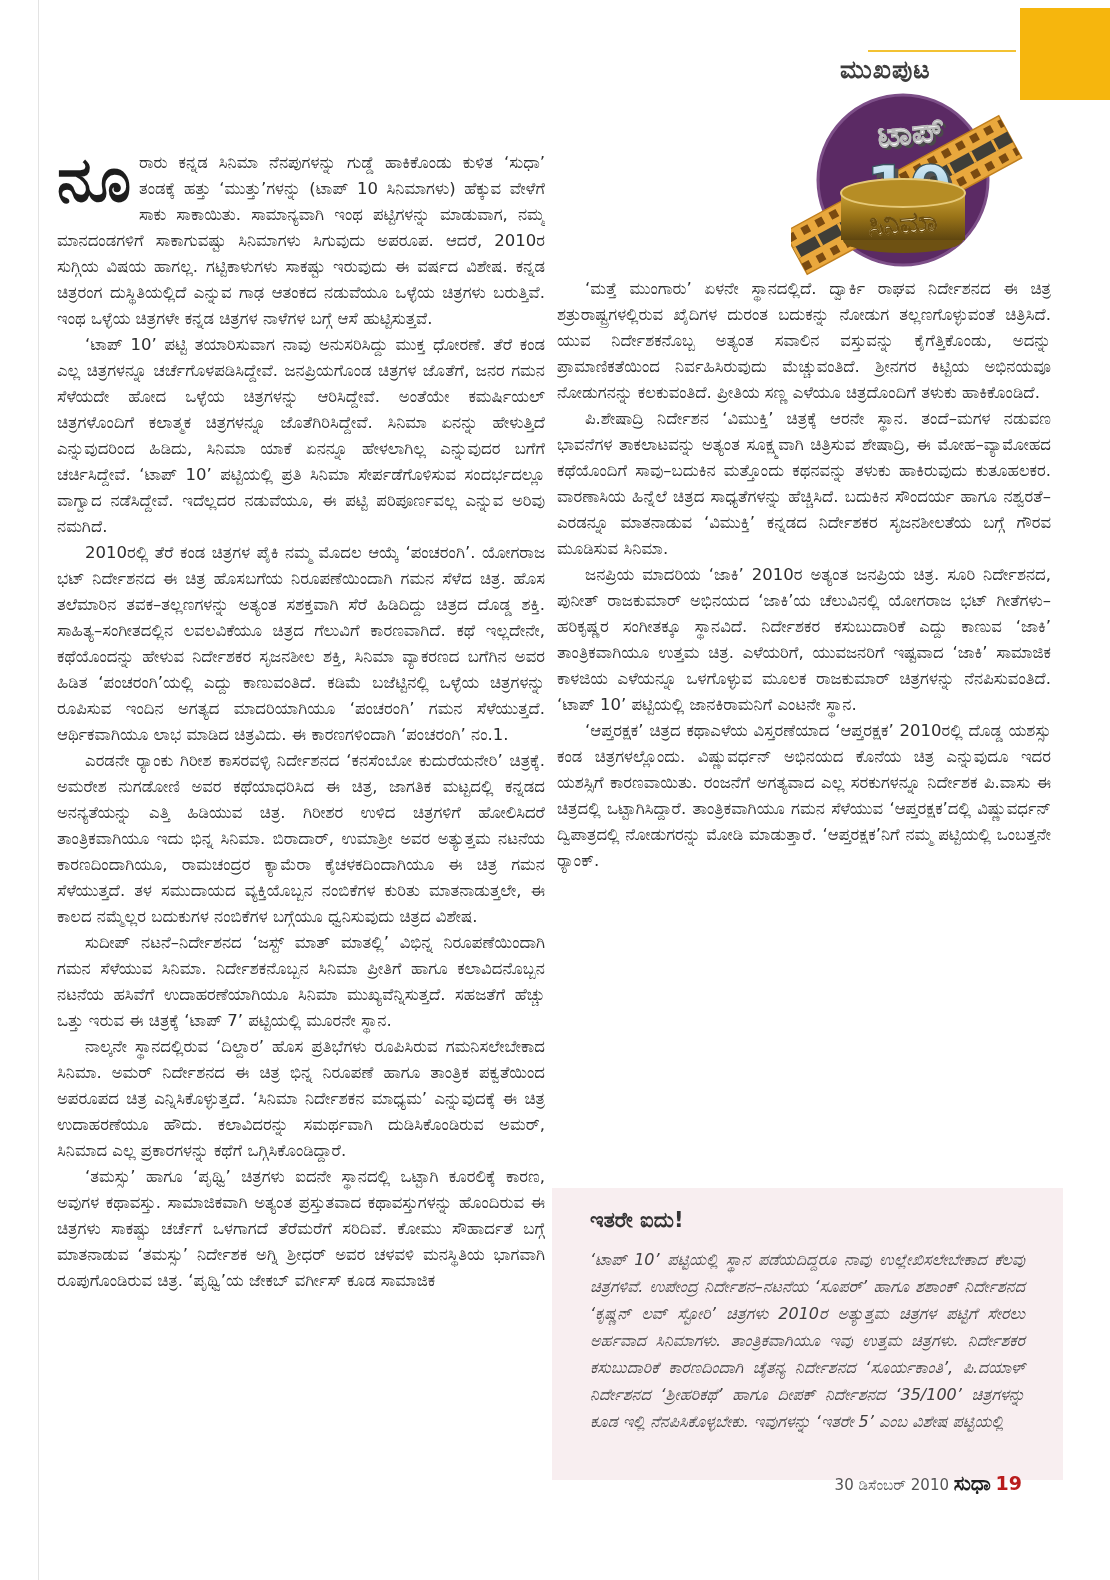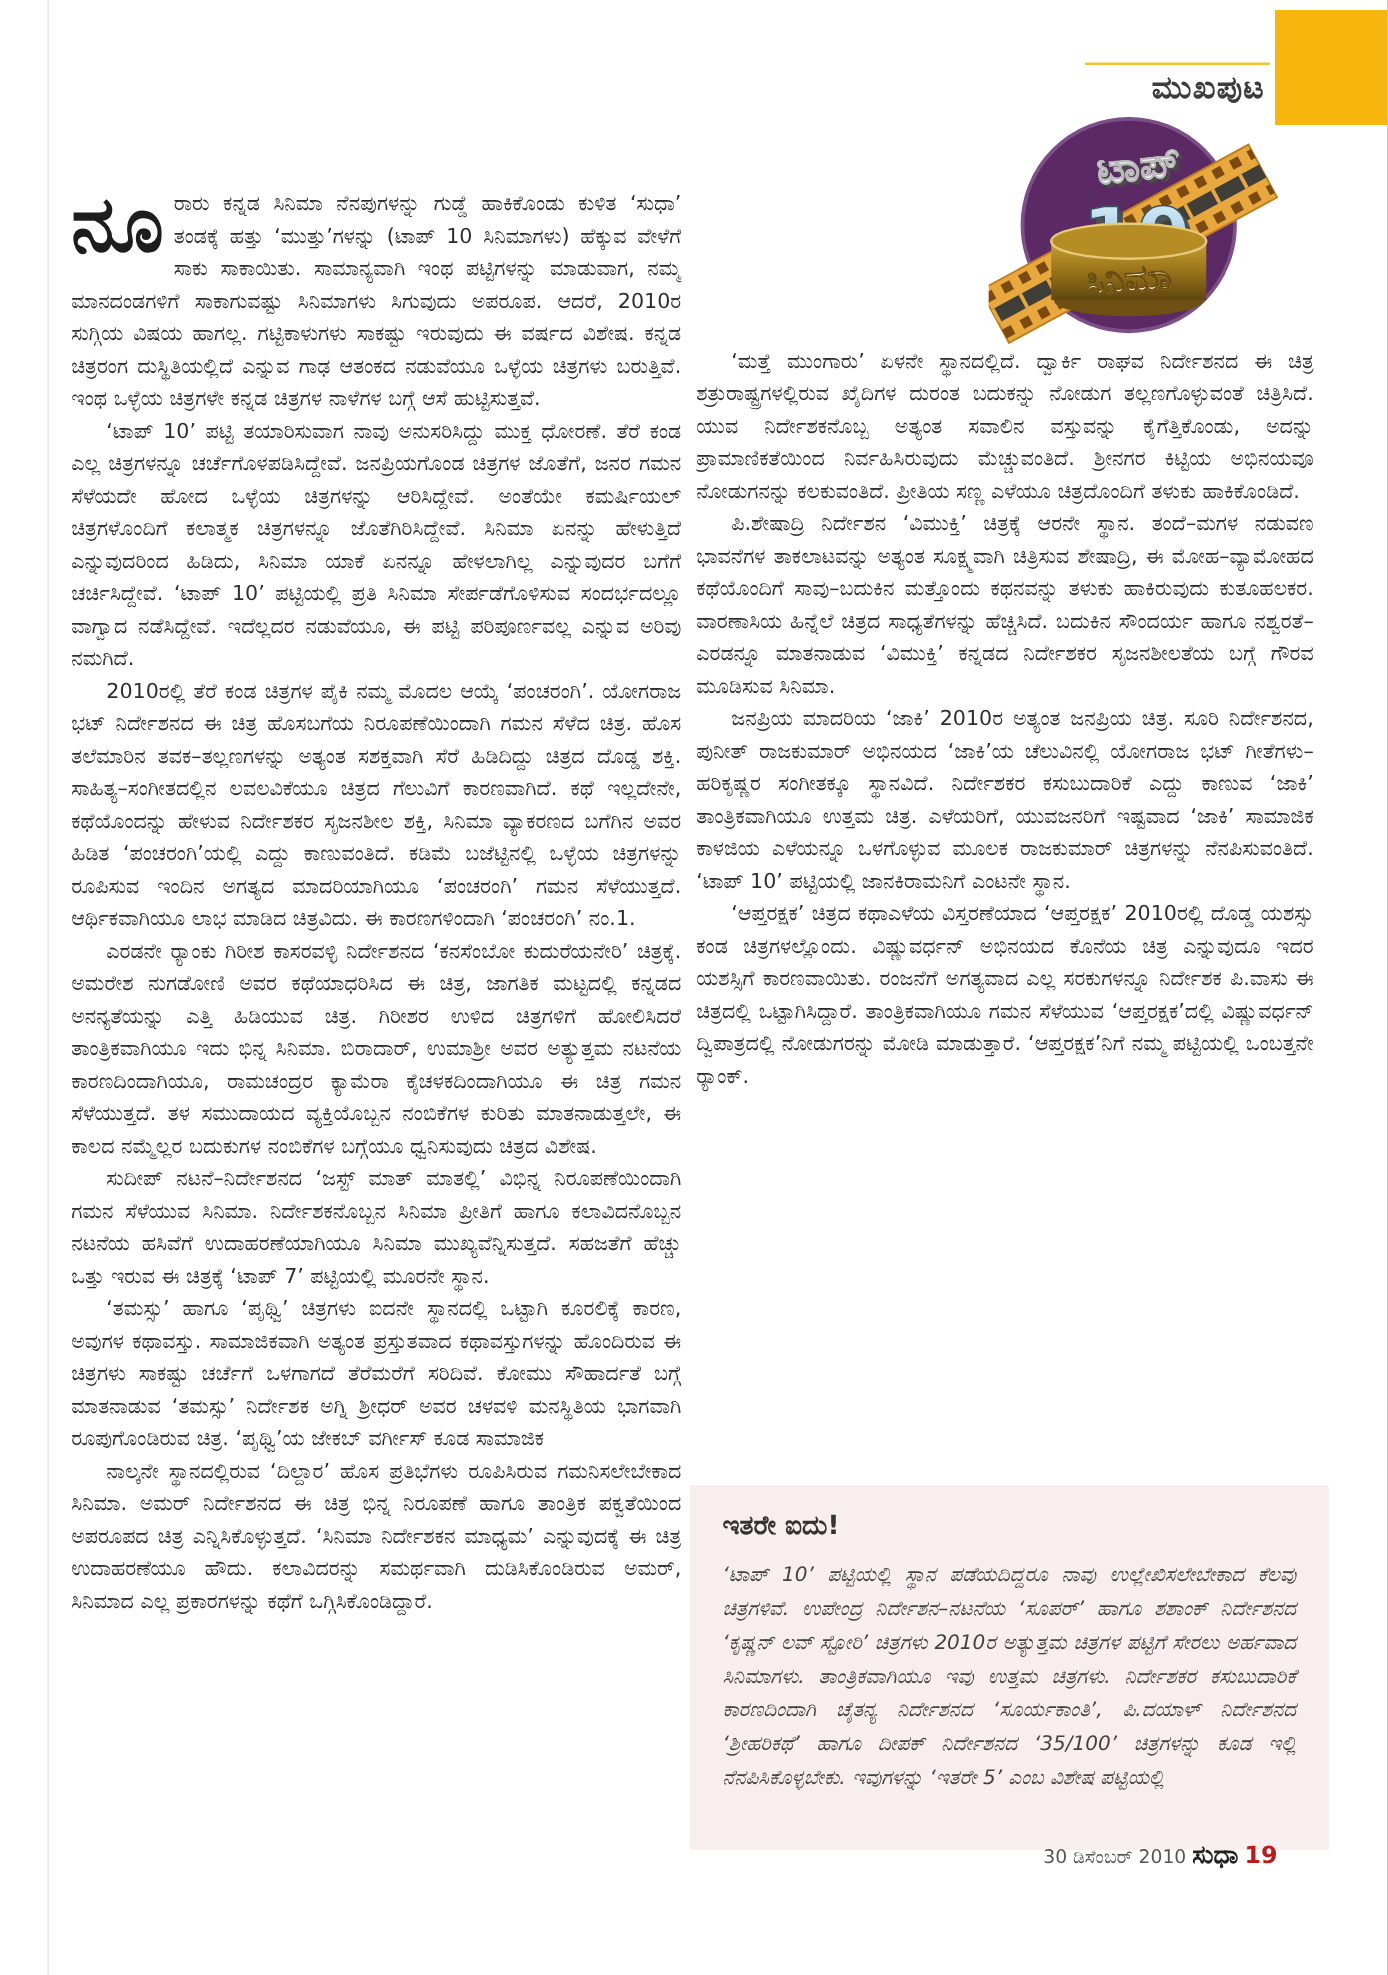--- a/index.html
+++ b/index.html
@@ -5,41 +5,41 @@
   html,body { margin:0; padding:0; background:#9a9a9a; }
   .page {
     position:relative; width:1110px; height:1580px; margin:0 auto;
     background:#ffffff; overflow:hidden;
     font-family:"DejaVu Sans", sans-serif;
   }
   .scan-edge { position:absolute; left:38px; top:0; width:1px; height:1580px; background:#e3e3e3; }
 
   
   .header-rule  { position:absolute; left:868px; top:50px; width:148px; height:2px; background:#f3c233; }
-  .header-label { position:absolute; left:840px; top:55px; width:172px; text-align:right;
+  .header-label { position:absolute; left:840px; top:55px; width:172px; text-align:left;
                   font-size:25px; font-weight:bold; color:#3c3c3c; letter-spacing:1px; }
   .header-block { position:absolute; left:1020px; top:8px; width:90px; height:92px; background:#f6b60d; }
 
   
   .badge { position:absolute; left:791px; top:90px; width:272px; height:198px; }
 
   
   .col { position:absolute; overflow:hidden; }
   .col-left  { left:57px;  top:150px; width:488px; height:1348px; }
   .col-right { left:557px; top:276px; width:494px; height:908px;  }
   p.para { margin:0; text-align:justify; font-size:16.5px; line-height:26px;
            color:#2d2d2d; text-indent:1.7em; }
   p.para.noindent { text-indent:0; }
   .dropcap { float:left; font-size:62px; line-height:52px; font-weight:bold;
              color:#1d1d1d; margin:4px 8px 0 0; text-indent:0; }
   p.para.first { text-indent:0; }
 
   
   .side-box { position:absolute; left:552px; top:1188px; width:511px; height:292px;
-              background:#f8eef0; box-sizing:border-box; padding:20px 26px; overflow:hidden; }
+              background:#f8eef0; box-sizing:border-box; padding:20px 38px; overflow:hidden; }
   .side-box h3 { margin:0 0 14px 0; font-size:21px; font-weight:bold; color:#333333; }
   .side-box p  { margin:0; font-size:16px; line-height:27px; color:#414141; text-align:justify;font-style:italic; }
 
   
   .footer { position:absolute; top:1471px; right:88px; font-size:15px; color:#555555; white-space:nowrap; }
   .footer .mag     { font-weight:bold; color:#222222; font-size:20px; }
   .footer .pagenum { font-weight:bold; color:#b91c1c; font-size:19px; }
 </style>
 </head>
 <body>
@@ -96,22 +96,22 @@
       </g>
     </svg>
   </div>
 
   <div class="col col-left">
     <p class="para first"><span class="dropcap">ನೂ</span><span>ರಾರು ಕನ್ನಡ ಸಿನಿಮಾ ನೆನಪುಗಳನ್ನು ಗುಡ್ಡೆ ಹಾಕಿಕೊಂಡು ಕುಳಿತ ‘ಸುಧಾ’ ತಂಡಕ್ಕೆ ಹತ್ತು ‘ಮುತ್ತು’ಗಳನ್ನು (ಟಾಪ್ 10 ಸಿನಿಮಾಗಳು) ಹೆಕ್ಕುವ ವೇಳೆಗೆ ಸಾಕು ಸಾಕಾಯಿತು. ಸಾಮಾನ್ಯವಾಗಿ ಇಂಥ ಪಟ್ಟಿಗಳನ್ನು ಮಾಡುವಾಗ, ನಮ್ಮ ಮಾನದಂಡಗಳಿಗೆ ಸಾಕಾಗುವಷ್ಟು ಸಿನಿಮಾಗಳು ಸಿಗುವುದು ಅಪರೂಪ. ಆದರೆ, 2010ರ ಸುಗ್ಗಿಯ ವಿಷಯ ಹಾಗಲ್ಲ. ಗಟ್ಟಿಕಾಳುಗಳು ಸಾಕಷ್ಟು ಇರುವುದು ಈ ವರ್ಷದ ವಿಶೇಷ. ಕನ್ನಡ ಚಿತ್ರರಂಗ ದುಸ್ಥಿತಿಯಲ್ಲಿದೆ ಎನ್ನುವ ಗಾಢ ಆತಂಕದ ನಡುವೆಯೂ ಒಳ್ಳೆಯ ಚಿತ್ರಗಳು ಬರುತ್ತಿವೆ. ಇಂಥ ಒಳ್ಳೆಯ ಚಿತ್ರಗಳೇ ಕನ್ನಡ ಚಿತ್ರಗಳ ನಾಳೆಗಳ ಬಗ್ಗೆ ಆಸೆ ಹುಟ್ಟಿಸುತ್ತವೆ.</span></p>
     <p class="para">‘ಟಾಪ್ 10’ ಪಟ್ಟಿ ತಯಾರಿಸುವಾಗ ನಾವು ಅನುಸರಿಸಿದ್ದು ಮುಕ್ತ ಧೋರಣೆ. ತೆರೆ ಕಂಡ ಎಲ್ಲ ಚಿತ್ರಗಳನ್ನೂ ಚರ್ಚೆಗೊಳಪಡಿಸಿದ್ದೇವೆ. ಜನಪ್ರಿಯಗೊಂಡ ಚಿತ್ರಗಳ ಜೊತೆಗೆ, ಜನರ ಗಮನ ಸೆಳೆಯದೇ ಹೋದ ಒಳ್ಳೆಯ ಚಿತ್ರಗಳನ್ನು ಆರಿಸಿದ್ದೇವೆ. ಅಂತೆಯೇ ಕಮರ್ಷಿಯಲ್ ಚಿತ್ರಗಳೊಂದಿಗೆ ಕಲಾತ್ಮಕ ಚಿತ್ರಗಳನ್ನೂ ಜೊತೆಗಿರಿಸಿದ್ದೇವೆ. ಸಿನಿಮಾ ಏನನ್ನು ಹೇಳುತ್ತಿದೆ ಎನ್ನುವುದರಿಂದ ಹಿಡಿದು, ಸಿನಿಮಾ ಯಾಕೆ ಏನನ್ನೂ ಹೇಳಲಾಗಿಲ್ಲ ಎನ್ನುವುದರ ಬಗೆಗೆ ಚರ್ಚಿಸಿದ್ದೇವೆ. ‘ಟಾಪ್ 10’ ಪಟ್ಟಿಯಲ್ಲಿ ಪ್ರತಿ ಸಿನಿಮಾ ಸೇರ್ಪಡೆಗೊಳಿಸುವ ಸಂದರ್ಭದಲ್ಲೂ ವಾಗ್ವಾದ ನಡೆಸಿದ್ದೇವೆ. ಇದೆಲ್ಲದರ ನಡುವೆಯೂ, ಈ ಪಟ್ಟಿ ಪರಿಪೂರ್ಣವಲ್ಲ ಎನ್ನುವ ಅರಿವು ನಮಗಿದೆ.</p>
     <p class="para">2010ರಲ್ಲಿ ತೆರೆ ಕಂಡ ಚಿತ್ರಗಳ ಪೈಕಿ ನಮ್ಮ ಮೊದಲ ಆಯ್ಕೆ ‘ಪಂಚರಂಗಿ’. ಯೋಗರಾಜ ಭಟ್ ನಿರ್ದೇಶನದ ಈ ಚಿತ್ರ ಹೊಸಬಗೆಯ ನಿರೂಪಣೆಯಿಂದಾಗಿ ಗಮನ ಸೆಳೆದ ಚಿತ್ರ. ಹೊಸ ತಲೆಮಾರಿನ ತವಕ–ತಲ್ಲಣಗಳನ್ನು ಅತ್ಯಂತ ಸಶಕ್ತವಾಗಿ ಸೆರೆ ಹಿಡಿದಿದ್ದು ಚಿತ್ರದ ದೊಡ್ಡ ಶಕ್ತಿ. ಸಾಹಿತ್ಯ–ಸಂಗೀತದಲ್ಲಿನ ಲವಲವಿಕೆಯೂ ಚಿತ್ರದ ಗೆಲುವಿಗೆ ಕಾರಣವಾಗಿದೆ. ಕಥೆ ಇಲ್ಲದೇನೇ, ಕಥೆಯೊಂದನ್ನು ಹೇಳುವ ನಿರ್ದೇಶಕರ ಸೃಜನಶೀಲ ಶಕ್ತಿ, ಸಿನಿಮಾ ವ್ಯಾಕರಣದ ಬಗೆಗಿನ ಅವರ ಹಿಡಿತ ‘ಪಂಚರಂಗಿ’ಯಲ್ಲಿ ಎದ್ದು ಕಾಣುವಂತಿದೆ. ಕಡಿಮೆ ಬಜೆಟ್ಟಿನಲ್ಲಿ ಒಳ್ಳೆಯ ಚಿತ್ರಗಳನ್ನು ರೂಪಿಸುವ ಇಂದಿನ ಅಗತ್ಯದ ಮಾದರಿಯಾಗಿಯೂ ‘ಪಂಚರಂಗಿ’ ಗಮನ ಸೆಳೆಯುತ್ತದೆ. ಆರ್ಥಿಕವಾಗಿಯೂ ಲಾಭ ಮಾಡಿದ ಚಿತ್ರವಿದು. ಈ ಕಾರಣಗಳಿಂದಾಗಿ ‘ಪಂಚರಂಗಿ’ ನಂ.1.</p>
     <p class="para">ಎರಡನೇ ರ‍್ಯಾಂಕು ಗಿರೀಶ ಕಾಸರವಳ್ಳಿ ನಿರ್ದೇಶನದ ‘ಕನಸೆಂಬೋ ಕುದುರೆಯನೇರಿ’ ಚಿತ್ರಕ್ಕೆ. ಅಮರೇಶ ನುಗಡೋಣಿ ಅವರ ಕಥೆಯಾಧರಿಸಿದ ಈ ಚಿತ್ರ, ಜಾಗತಿಕ ಮಟ್ಟದಲ್ಲಿ ಕನ್ನಡದ ಅನನ್ಯತೆಯನ್ನು ಎತ್ತಿ ಹಿಡಿಯುವ ಚಿತ್ರ. ಗಿರೀಶರ ಉಳಿದ ಚಿತ್ರಗಳಿಗೆ ಹೋಲಿಸಿದರೆ ತಾಂತ್ರಿಕವಾಗಿಯೂ ಇದು ಭಿನ್ನ ಸಿನಿಮಾ. ಬಿರಾದಾರ್, ಉಮಾಶ್ರೀ ಅವರ ಅತ್ಯುತ್ತಮ ನಟನೆಯ ಕಾರಣದಿಂದಾಗಿಯೂ, ರಾಮಚಂದ್ರರ ಕ್ಯಾಮೆರಾ ಕೈಚಳಕದಿಂದಾಗಿಯೂ ಈ ಚಿತ್ರ ಗಮನ ಸೆಳೆಯುತ್ತದೆ. ತಳ ಸಮುದಾಯದ ವ್ಯಕ್ತಿಯೊಬ್ಬನ ನಂಬಿಕೆಗಳ ಕುರಿತು ಮಾತನಾಡುತ್ತಲೇ, ಈ ಕಾಲದ ನಮ್ಮೆಲ್ಲರ ಬದುಕುಗಳ ನಂಬಿಕೆಗಳ ಬಗ್ಗೆಯೂ ಧ್ವನಿಸುವುದು ಚಿತ್ರದ ವಿಶೇಷ.</p>
     <p class="para">ಸುದೀಪ್ ನಟನೆ–ನಿರ್ದೇಶನದ ‘ಜಸ್ಟ್ ಮಾತ್ ಮಾತಲ್ಲಿ’ ವಿಭಿನ್ನ ನಿರೂಪಣೆಯಿಂದಾಗಿ ಗಮನ ಸೆಳೆಯುವ ಸಿನಿಮಾ. ನಿರ್ದೇಶಕನೊಬ್ಬನ ಸಿನಿಮಾ ಪ್ರೀತಿಗೆ ಹಾಗೂ ಕಲಾವಿದನೊಬ್ಬನ ನಟನೆಯ ಹಸಿವೆಗೆ ಉದಾಹರಣೆಯಾಗಿಯೂ ಸಿನಿಮಾ ಮುಖ್ಯವೆನ್ನಿಸುತ್ತದೆ. ಸಹಜತೆಗೆ ಹೆಚ್ಚು ಒತ್ತು ಇರುವ ಈ ಚಿತ್ರಕ್ಕೆ ‘ಟಾಪ್ 7’ ಪಟ್ಟಿಯಲ್ಲಿ ಮೂರನೇ ಸ್ಥಾನ.</p>
+    <p class="para">ನಾಲ್ಕನೇ ಸ್ಥಾನದಲ್ಲಿರುವ ‘ದಿಲ್ದಾರ’ ಹೊಸ ಪ್ರತಿಭೆಗಳು ರೂಪಿಸಿರುವ ಗಮನಿಸಲೇಬೇಕಾದ ಸಿನಿಮಾ. ಅಮರ್ ನಿರ್ದೇಶನದ ಈ ಚಿತ್ರ ಭಿನ್ನ ನಿರೂಪಣೆ ಹಾಗೂ ತಾಂತ್ರಿಕ ಪಕ್ವತೆಯಿಂದ ಅಪರೂಪದ ಚಿತ್ರ ಎನ್ನಿಸಿಕೊಳ್ಳುತ್ತದೆ. ‘ಸಿನಿಮಾ ನಿರ್ದೇಶಕನ ಮಾಧ್ಯಮ’ ಎನ್ನುವುದಕ್ಕೆ ಈ ಚಿತ್ರ ಉದಾಹರಣೆಯೂ ಹೌದು. ಕಲಾವಿದರನ್ನು ಸಮರ್ಥವಾಗಿ ದುಡಿಸಿಕೊಂಡಿರುವ ಅಮರ್, ಸಿನಿಮಾದ ಎಲ್ಲ ಪ್ರಕಾರಗಳನ್ನು ಕಥೆಗೆ ಒಗ್ಗಿಸಿಕೊಂಡಿದ್ದಾರೆ.</p>
     <p class="para">‘ತಮಸ್ಸು’ ಹಾಗೂ ‘ಪೃಥ್ವಿ’ ಚಿತ್ರಗಳು ಐದನೇ ಸ್ಥಾನದಲ್ಲಿ ಒಟ್ಟಾಗಿ ಕೂರಲಿಕ್ಕೆ ಕಾರಣ, ಅವುಗಳ ಕಥಾವಸ್ತು. ಸಾಮಾಜಿಕವಾಗಿ ಅತ್ಯಂತ ಪ್ರಸ್ತುತವಾದ ಕಥಾವಸ್ತುಗಳನ್ನು ಹೊಂದಿರುವ ಈ ಚಿತ್ರಗಳು ಸಾಕಷ್ಟು ಚರ್ಚೆಗೆ ಒಳಗಾಗದೆ ತೆರೆಮರೆಗೆ ಸರಿದಿವೆ. ಕೋಮು ಸೌಹಾರ್ದತೆ ಬಗ್ಗೆ ಮಾತನಾಡುವ ‘ತಮಸ್ಸು’ ನಿರ್ದೇಶಕ ಅಗ್ನಿ ಶ್ರೀಧರ್ ಅವರ ಚಳವಳಿ ಮನಸ್ಥಿತಿಯ ಭಾಗವಾಗಿ ರೂಪುಗೊಂಡಿರುವ ಚಿತ್ರ. ‘ಪೃಥ್ವಿ’ಯ ಜೇಕಬ್ ವರ್ಗೀಸ್ ಕೂಡ ಸಾಮಾಜಿಕ</p>
-    <p class="para">ನಾಲ್ಕನೇ ಸ್ಥಾನದಲ್ಲಿರುವ ‘ದಿಲ್ದಾರ’ ಹೊಸ ಪ್ರತಿಭೆಗಳು ರೂಪಿಸಿರುವ ಗಮನಿಸಲೇಬೇಕಾದ ಸಿನಿಮಾ. ಅಮರ್ ನಿರ್ದೇಶನದ ಈ ಚಿತ್ರ ಭಿನ್ನ ನಿರೂಪಣೆ ಹಾಗೂ ತಾಂತ್ರಿಕ ಪಕ್ವತೆಯಿಂದ ಅಪರೂಪದ ಚಿತ್ರ ಎನ್ನಿಸಿಕೊಳ್ಳುತ್ತದೆ. ‘ಸಿನಿಮಾ ನಿರ್ದೇಶಕನ ಮಾಧ್ಯಮ’ ಎನ್ನುವುದಕ್ಕೆ ಈ ಚಿತ್ರ ಉದಾಹರಣೆಯೂ ಹೌದು. ಕಲಾವಿದರನ್ನು ಸಮರ್ಥವಾಗಿ ದುಡಿಸಿಕೊಂಡಿರುವ ಅಮರ್, ಸಿನಿಮಾದ ಎಲ್ಲ ಪ್ರಕಾರಗಳನ್ನು ಕಥೆಗೆ ಒಗ್ಗಿಸಿಕೊಂಡಿದ್ದಾರೆ.</p>
   </div>
 
   <div class="col col-right">
     <p class="para">‘ಮತ್ತೆ ಮುಂಗಾರು’ ಏಳನೇ ಸ್ಥಾನದಲ್ಲಿದೆ. ದ್ವಾರ್ಕಿ ರಾಘವ ನಿರ್ದೇಶನದ ಈ ಚಿತ್ರ ಶತ್ರುರಾಷ್ಟ್ರಗಳಲ್ಲಿರುವ ಖೈದಿಗಳ ದುರಂತ ಬದುಕನ್ನು ನೋಡುಗ ತಲ್ಲಣಗೊಳ್ಳುವಂತೆ ಚಿತ್ರಿಸಿದೆ. ಯುವ ನಿರ್ದೇಶಕನೊಬ್ಬ ಅತ್ಯಂತ ಸವಾಲಿನ ವಸ್ತುವನ್ನು ಕೈಗೆತ್ತಿಕೊಂಡು, ಅದನ್ನು ಪ್ರಾಮಾಣಿಕತೆಯಿಂದ ನಿರ್ವಹಿಸಿರುವುದು ಮೆಚ್ಚುವಂತಿದೆ. ಶ್ರೀನಗರ ಕಿಟ್ಟಿಯ ಅಭಿನಯವೂ ನೋಡುಗನನ್ನು ಕಲಕುವಂತಿದೆ. ಪ್ರೀತಿಯ ಸಣ್ಣ ಎಳೆಯೂ ಚಿತ್ರದೊಂದಿಗೆ ತಳುಕು ಹಾಕಿಕೊಂಡಿದೆ.</p>
     <p class="para">ಪಿ.ಶೇಷಾದ್ರಿ ನಿರ್ದೇಶನ ‘ವಿಮುಕ್ತಿ’ ಚಿತ್ರಕ್ಕೆ ಆರನೇ ಸ್ಥಾನ. ತಂದೆ–ಮಗಳ ನಡುವಣ ಭಾವನೆಗಳ ತಾಕಲಾಟವನ್ನು ಅತ್ಯಂತ ಸೂಕ್ಷ್ಮವಾಗಿ ಚಿತ್ರಿಸುವ ಶೇಷಾದ್ರಿ, ಈ ಮೋಹ–ವ್ಯಾಮೋಹದ ಕಥೆಯೊಂದಿಗೆ ಸಾವು–ಬದುಕಿನ ಮತ್ತೊಂದು ಕಥನವನ್ನು ತಳುಕು ಹಾಕಿರುವುದು ಕುತೂಹಲಕರ. ವಾರಣಾಸಿಯ ಹಿನ್ನೆಲೆ ಚಿತ್ರದ ಸಾಧ್ಯತೆಗಳನ್ನು ಹೆಚ್ಚಿಸಿದೆ. ಬದುಕಿನ ಸೌಂದರ್ಯ ಹಾಗೂ ನಶ್ವರತೆ– ಎರಡನ್ನೂ ಮಾತನಾಡುವ ‘ವಿಮುಕ್ತಿ’ ಕನ್ನಡದ ನಿರ್ದೇಶಕರ ಸೃಜನಶೀಲತೆಯ ಬಗ್ಗೆ ಗೌರವ ಮೂಡಿಸುವ ಸಿನಿಮಾ.</p>
     <p class="para">ಜನಪ್ರಿಯ ಮಾದರಿಯ ‘ಜಾಕಿ’ 2010ರ ಅತ್ಯಂತ ಜನಪ್ರಿಯ ಚಿತ್ರ. ಸೂರಿ ನಿರ್ದೇಶನದ, ಪುನೀತ್ ರಾಜಕುಮಾರ್ ಅಭಿನಯದ ‘ಜಾಕಿ’ಯ ಚೆಲುವಿನಲ್ಲಿ ಯೋಗರಾಜ ಭಟ್ ಗೀತೆಗಳು–ಹರಿಕೃಷ್ಣರ ಸಂಗೀತಕ್ಕೂ ಸ್ಥಾನವಿದೆ. ನಿರ್ದೇಶಕರ ಕಸುಬುದಾರಿಕೆ ಎದ್ದು ಕಾಣುವ ‘ಜಾಕಿ’ ತಾಂತ್ರಿಕವಾಗಿಯೂ ಉತ್ತಮ ಚಿತ್ರ. ಎಳೆಯರಿಗೆ, ಯುವಜನರಿಗೆ ಇಷ್ಟವಾದ ‘ಜಾಕಿ’ ಸಾಮಾಜಿಕ ಕಾಳಜಿಯ ಎಳೆಯನ್ನೂ ಒಳಗೊಳ್ಳುವ ಮೂಲಕ ರಾಜಕುಮಾರ್ ಚಿತ್ರಗಳನ್ನು ನೆನಪಿಸುವಂತಿದೆ. ‘ಟಾಪ್ 10’ ಪಟ್ಟಿಯಲ್ಲಿ ಜಾನಕಿರಾಮನಿಗೆ ಎಂಟನೇ ಸ್ಥಾನ.</p>
     <p class="para">‘ಆಪ್ತರಕ್ಷಕ’ ಚಿತ್ರದ ಕಥಾಎಳೆಯ ವಿಸ್ತರಣೆಯಾದ ‘ಆಪ್ತರಕ್ಷಕ’ 2010ರಲ್ಲಿ ದೊಡ್ಡ ಯಶಸ್ಸು ಕಂಡ ಚಿತ್ರಗಳಲ್ಲೊಂದು. ವಿಷ್ಣುವರ್ಧನ್ ಅಭಿನಯದ ಕೊನೆಯ ಚಿತ್ರ ಎನ್ನುವುದೂ ಇದರ ಯಶಸ್ಸಿಗೆ ಕಾರಣವಾಯಿತು. ರಂಜನೆಗೆ ಅಗತ್ಯವಾದ ಎಲ್ಲ ಸರಕುಗಳನ್ನೂ ನಿರ್ದೇಶಕ ಪಿ.ವಾಸು ಈ ಚಿತ್ರದಲ್ಲಿ ಒಟ್ಟಾಗಿಸಿದ್ದಾರೆ. ತಾಂತ್ರಿಕವಾಗಿಯೂ ಗಮನ ಸೆಳೆಯುವ ‘ಆಪ್ತರಕ್ಷಕ’ದಲ್ಲಿ ವಿಷ್ಣುವರ್ಧನ್ ದ್ವಿಪಾತ್ರದಲ್ಲಿ ನೋಡುಗರನ್ನು ಮೋಡಿ ಮಾಡುತ್ತಾರೆ. ‘ಆಪ್ತರಕ್ಷಕ’ನಿಗೆ ನಮ್ಮ ಪಟ್ಟಿಯಲ್ಲಿ ಒಂಬತ್ತನೇ ರ‍್ಯಾಂಕ್.</p>
   </div>
 
   <div class="side-box">

